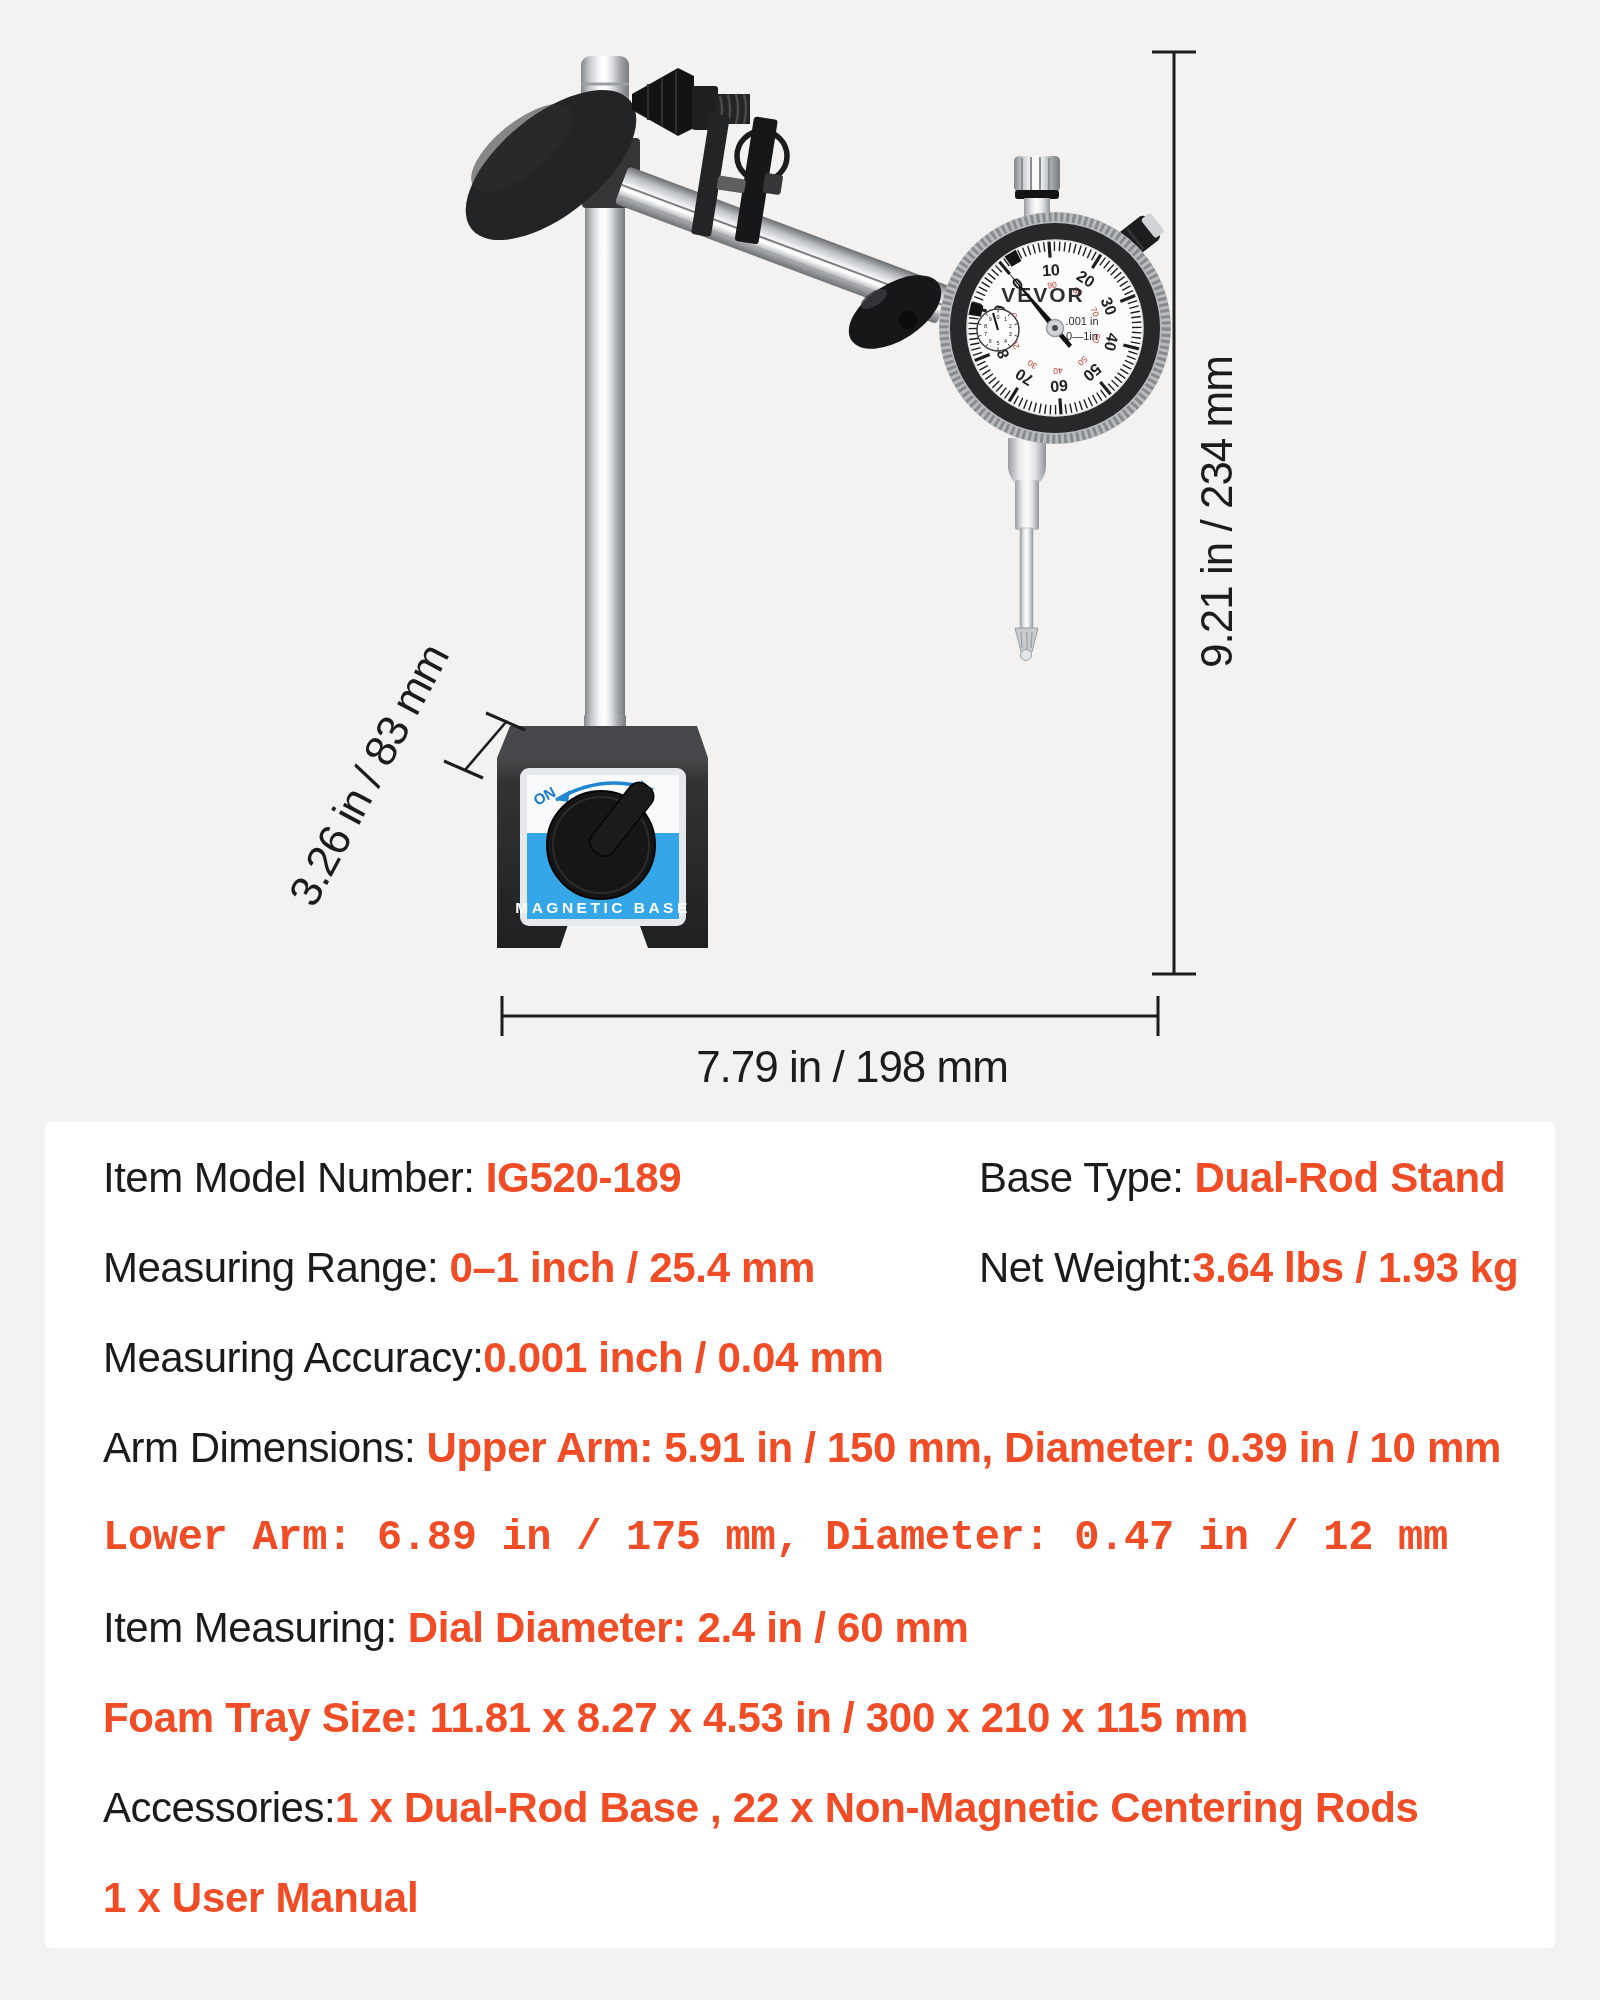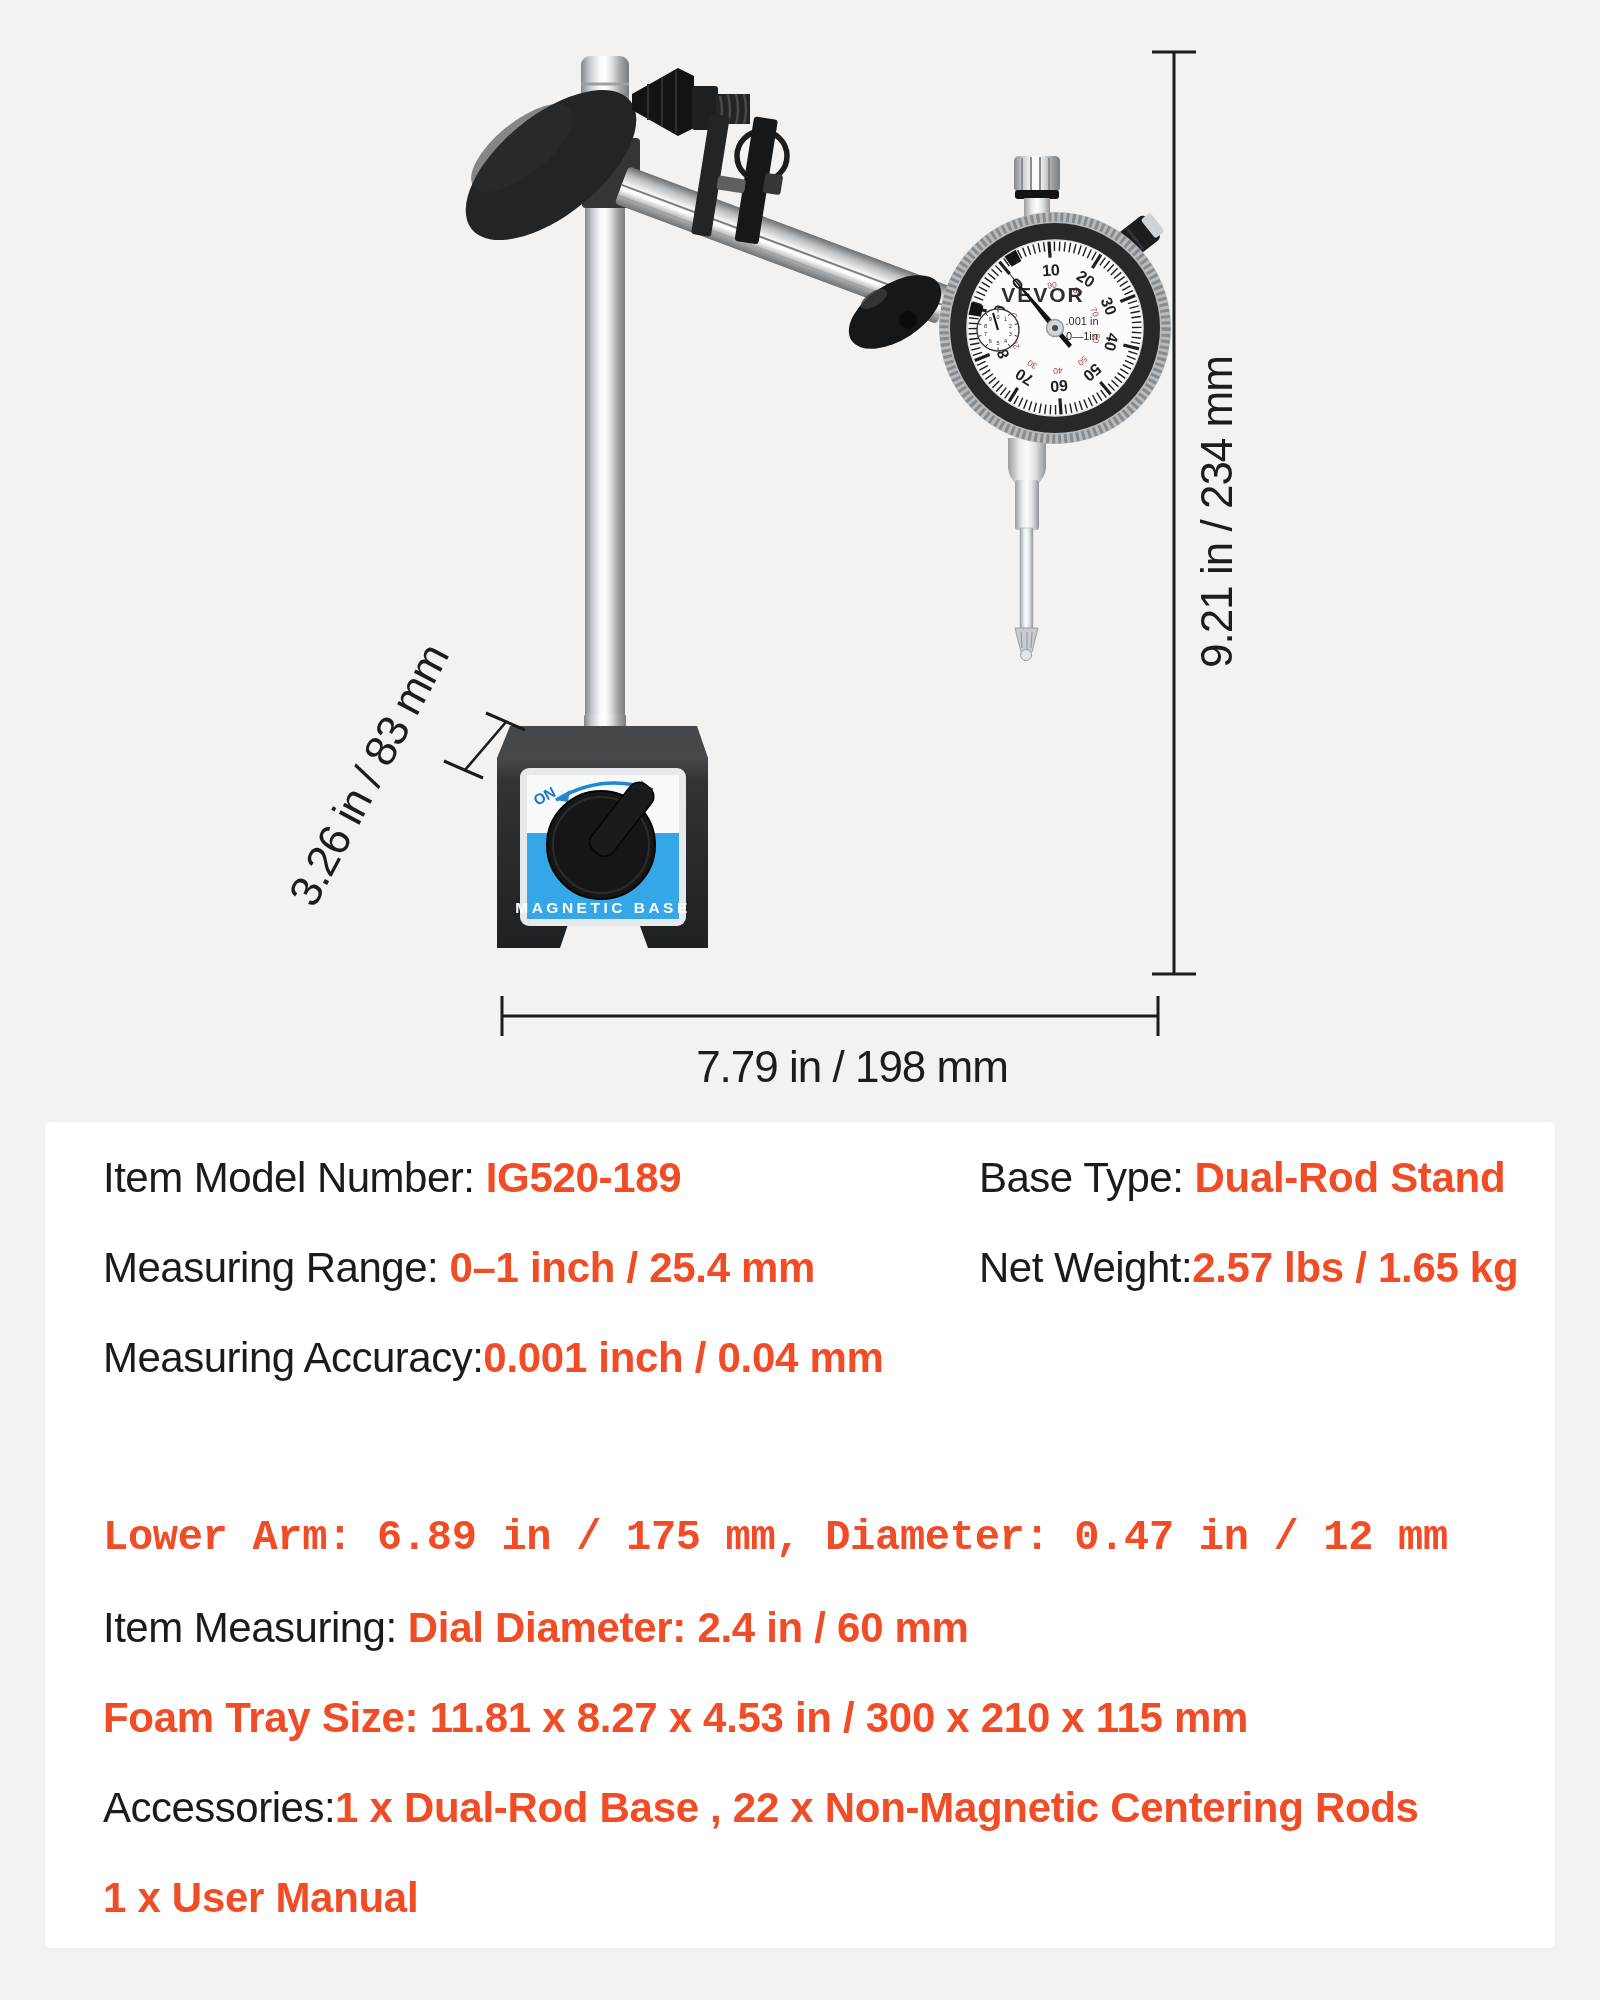--- a/index.html
+++ b/index.html
@@ -337,25 +337,28 @@
   </g>
 </svg>
 
 <div class="panel">
     <div class="spec-line" style="top: 26px;">
       <div class="cell col0"><span class="s-l">Item Model Number: </span><span class="s-v">IG520-189</span></div>
       <div class="cell col1"><span class="s-l">Base Type: </span><span class="s-v">Dual-Rod Stand</span></div>
     </div>
     <div class="spec-line" style="top: 116px;">
       <div class="cell col0"><span class="s-l">Measuring Range: </span><span class="s-v">0–1 inch / 25.4 mm</span></div>
-      <div class="cell col1"><span class="s-l">Net Weight:</span><span class="s-v">2.57 lbs / 1.65 kg</span></div>
+      <div class="cell col1"><span class="s-l">Net Weight:</span><span class="s-v">3.64 lbs / 1.93 kg</span></div>
     </div>
     <div class="spec-line" style="top: 206px;">
       <div class="cell col0"><span class="s-l">Measuring Accuracy:</span><span class="s-v">0.001 inch / 0.04 mm</span></div>
     </div>
+    <div class="spec-line" style="top: 296px;">
+      <div class="cell col0"><span class="s-l">Arm Dimensions: </span><span class="s-v">Upper Arm: 5.91 in / 150 mm, Diameter: 0.39 in / 10 mm</span></div>
+    </div>
     <div class="spec-line" style="top: 386px; font-family: Liberation Mono, monospace;">
       <div class="cell col0"><span class="s-v">Lower Arm: 6.89 in / 175 mm, Diameter: 0.47 in / 12 mm</span></div>
     </div>
     <div class="spec-line" style="top: 476px;">
       <div class="cell col0"><span class="s-l">Item Measuring: </span><span class="s-v">Dial Diameter: 2.4 in / 60 mm</span></div>
     </div>
     <div class="spec-line" style="top: 566px; text-align: right;">
       <div class="cell col0"><span class="s-v">Foam Tray Size: 11.81 x 8.27 x 4.53 in / 300 x 210 x 115 mm</span></div>
     </div>
     <div class="spec-line" style="top: 656px;">

